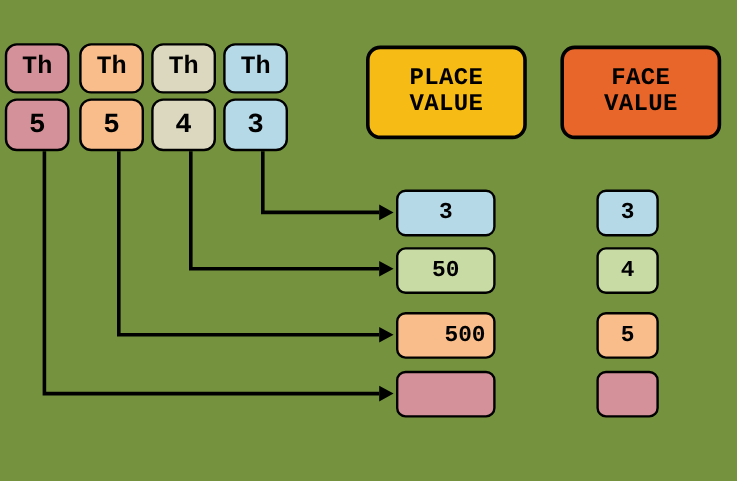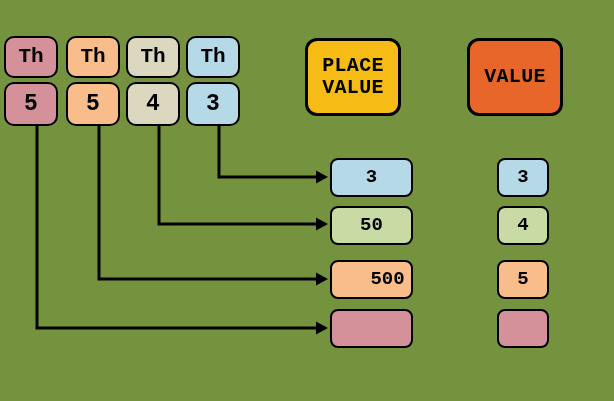--- a/index.html
+++ b/index.html
@@ -47,21 +47,21 @@
   }
   .digit-card {
     width: 54px;
     height: 44px;
     font-size: 23px;
     border-radius: 10px;
   }
 
   
   .header-card {
-    width: 96px;
+    width: 134px;
     height: 78px;
     font-size: 20px;
     letter-spacing: .3px;
     border-radius: 12px;
     flex-direction: column;
     border-width: 3px;
   }
   .header-card span { display: block; }
 
   
@@ -142,20 +142,21 @@
   </div>
   <div class="card digit-card" style="left:186px;top:82px; background:#b6d9e8;">
     <span>3</span>
   </div>
 
   <div class="card header-card" style="left:305px; top:38px; background:#f6bb14;">
     <span>PLACE</span>
     <span>VALUE</span>
   </div>
   <div class="card header-card" style="left:467px; top:38px; background:#e8662a;">
+    <span>FACE</span>
     <span>VALUE</span>
   </div>
 
   <div class="card pv-card" style="left:330px; top:158px; background:#b6d9e8;">
     <span>3</span>
   </div>
   <div class="card pv-card" style="left:330px; top:206px; background:#c9dba4;">
     <span>50</span>
   </div>
   <div class="card pv-card" style="left:330px; top:260px; background:#f8bd8b;padding-left:32px;">

